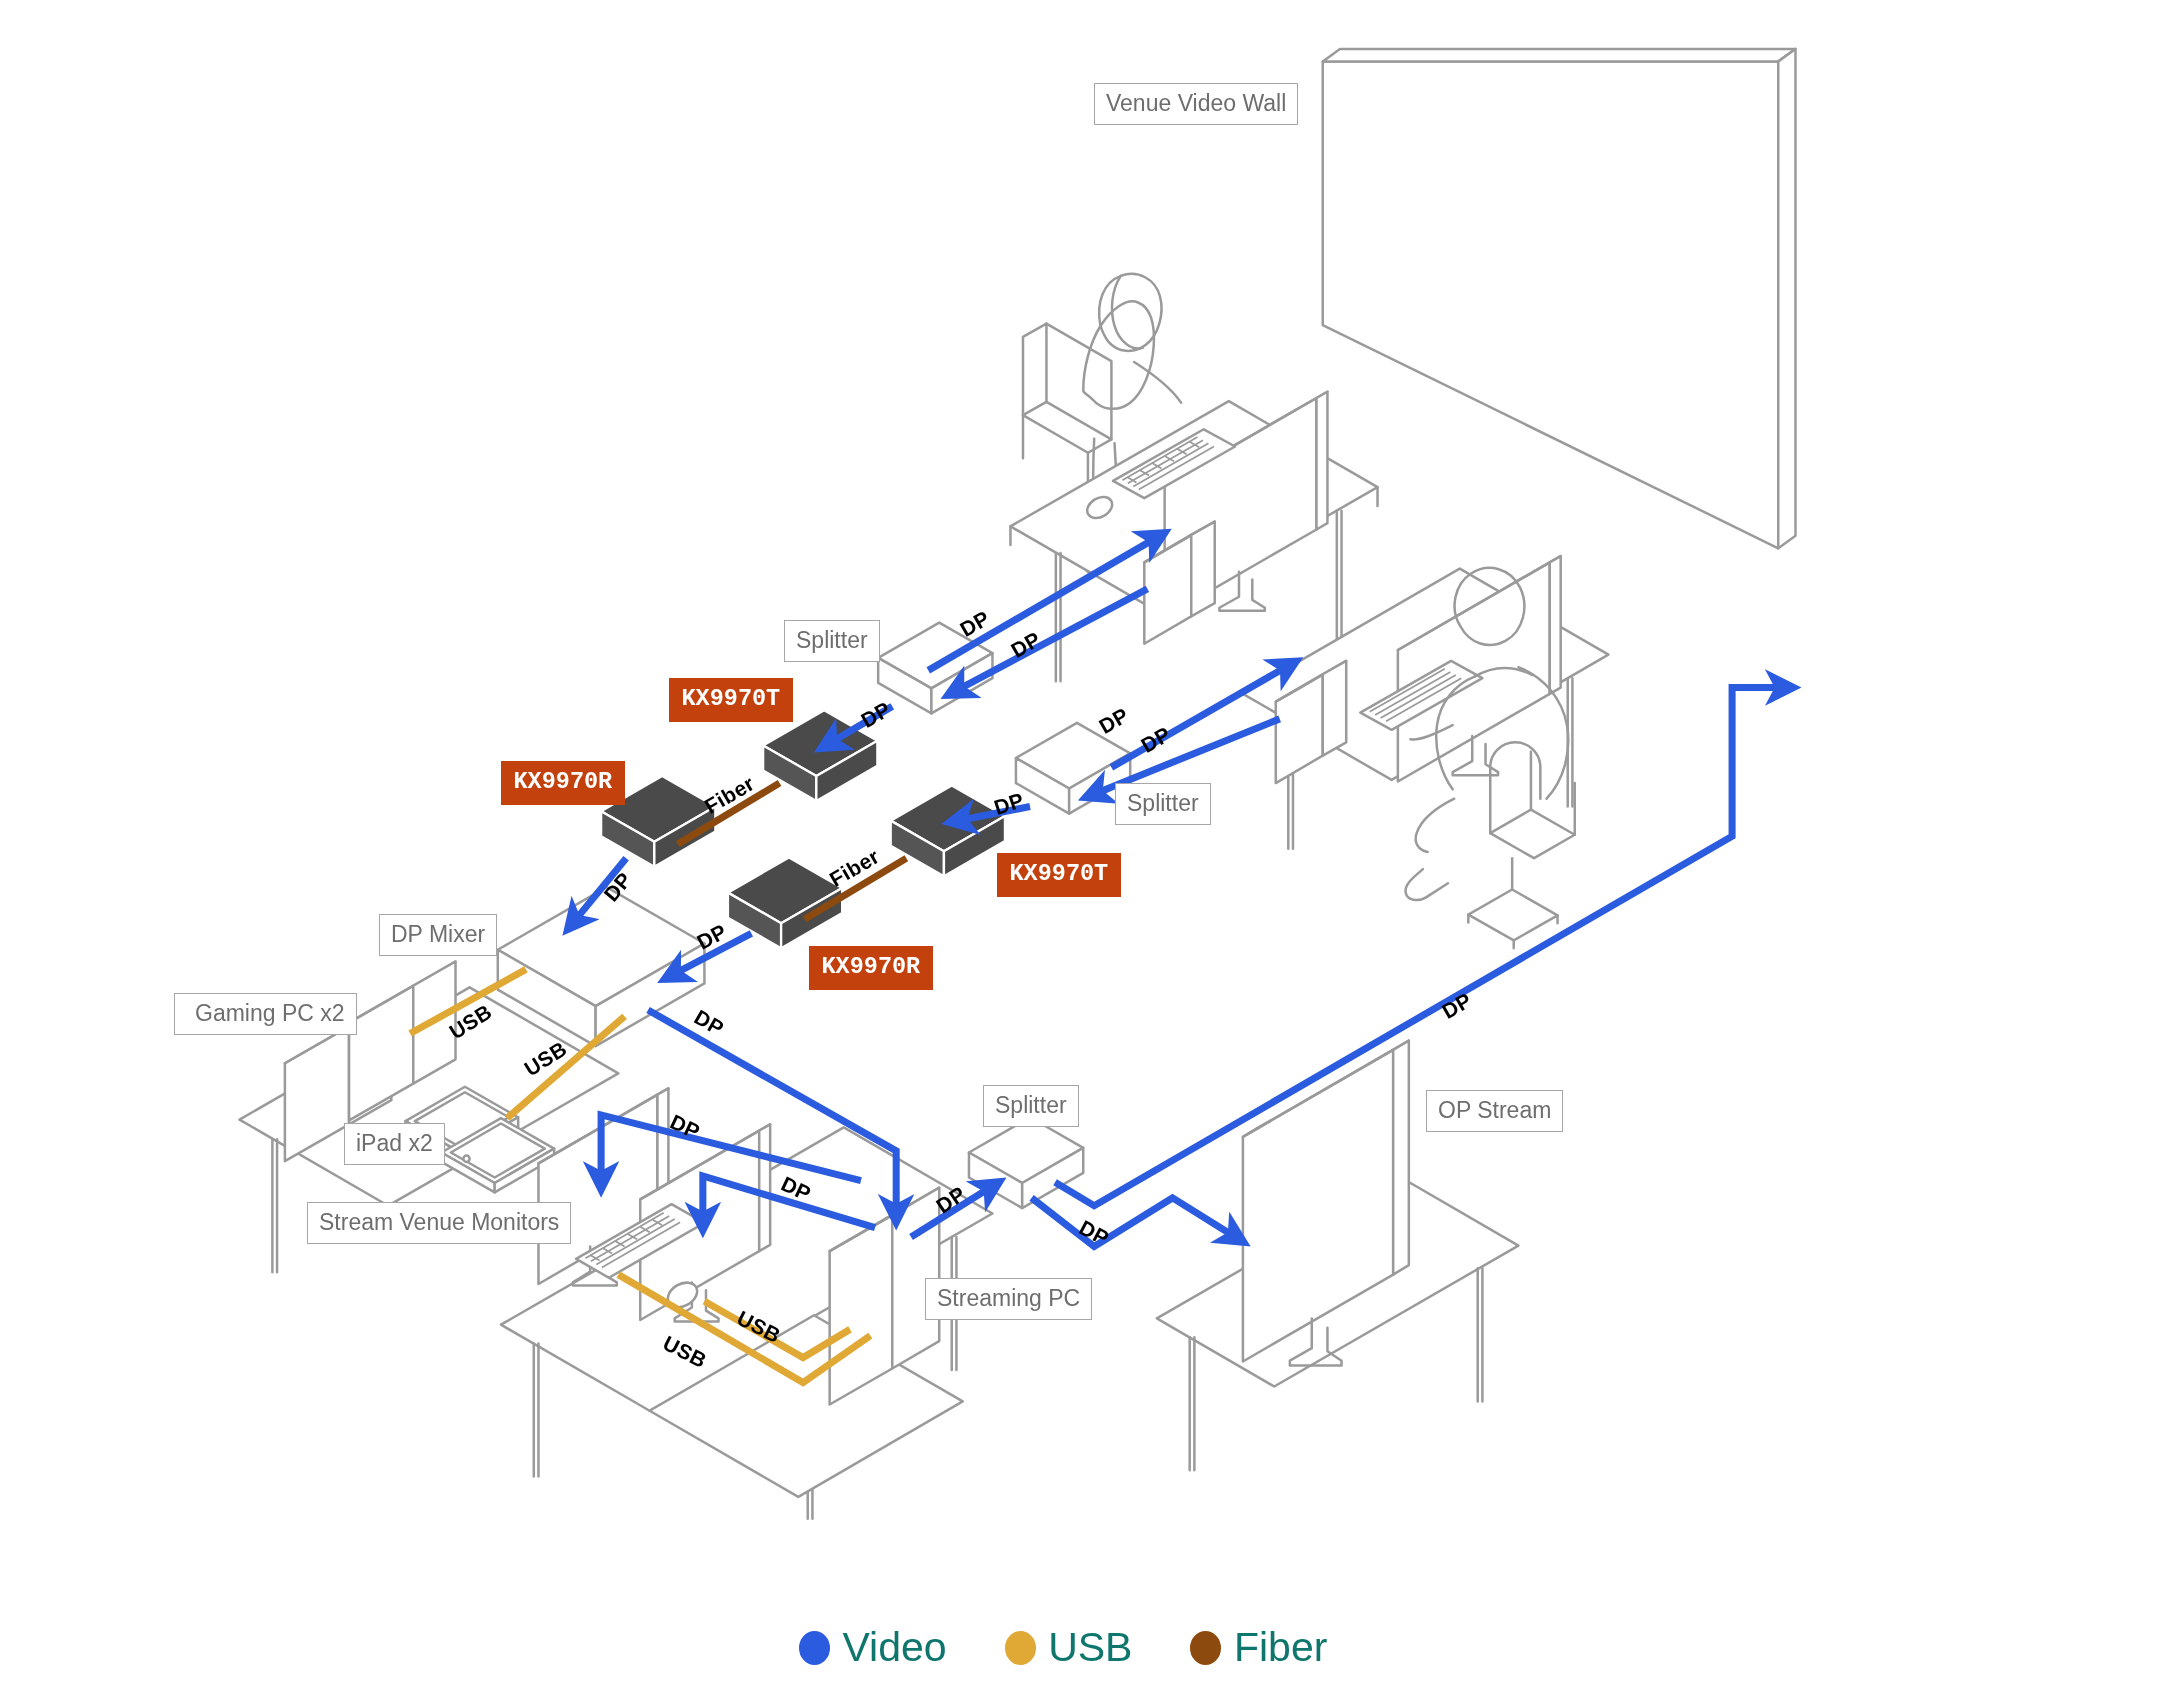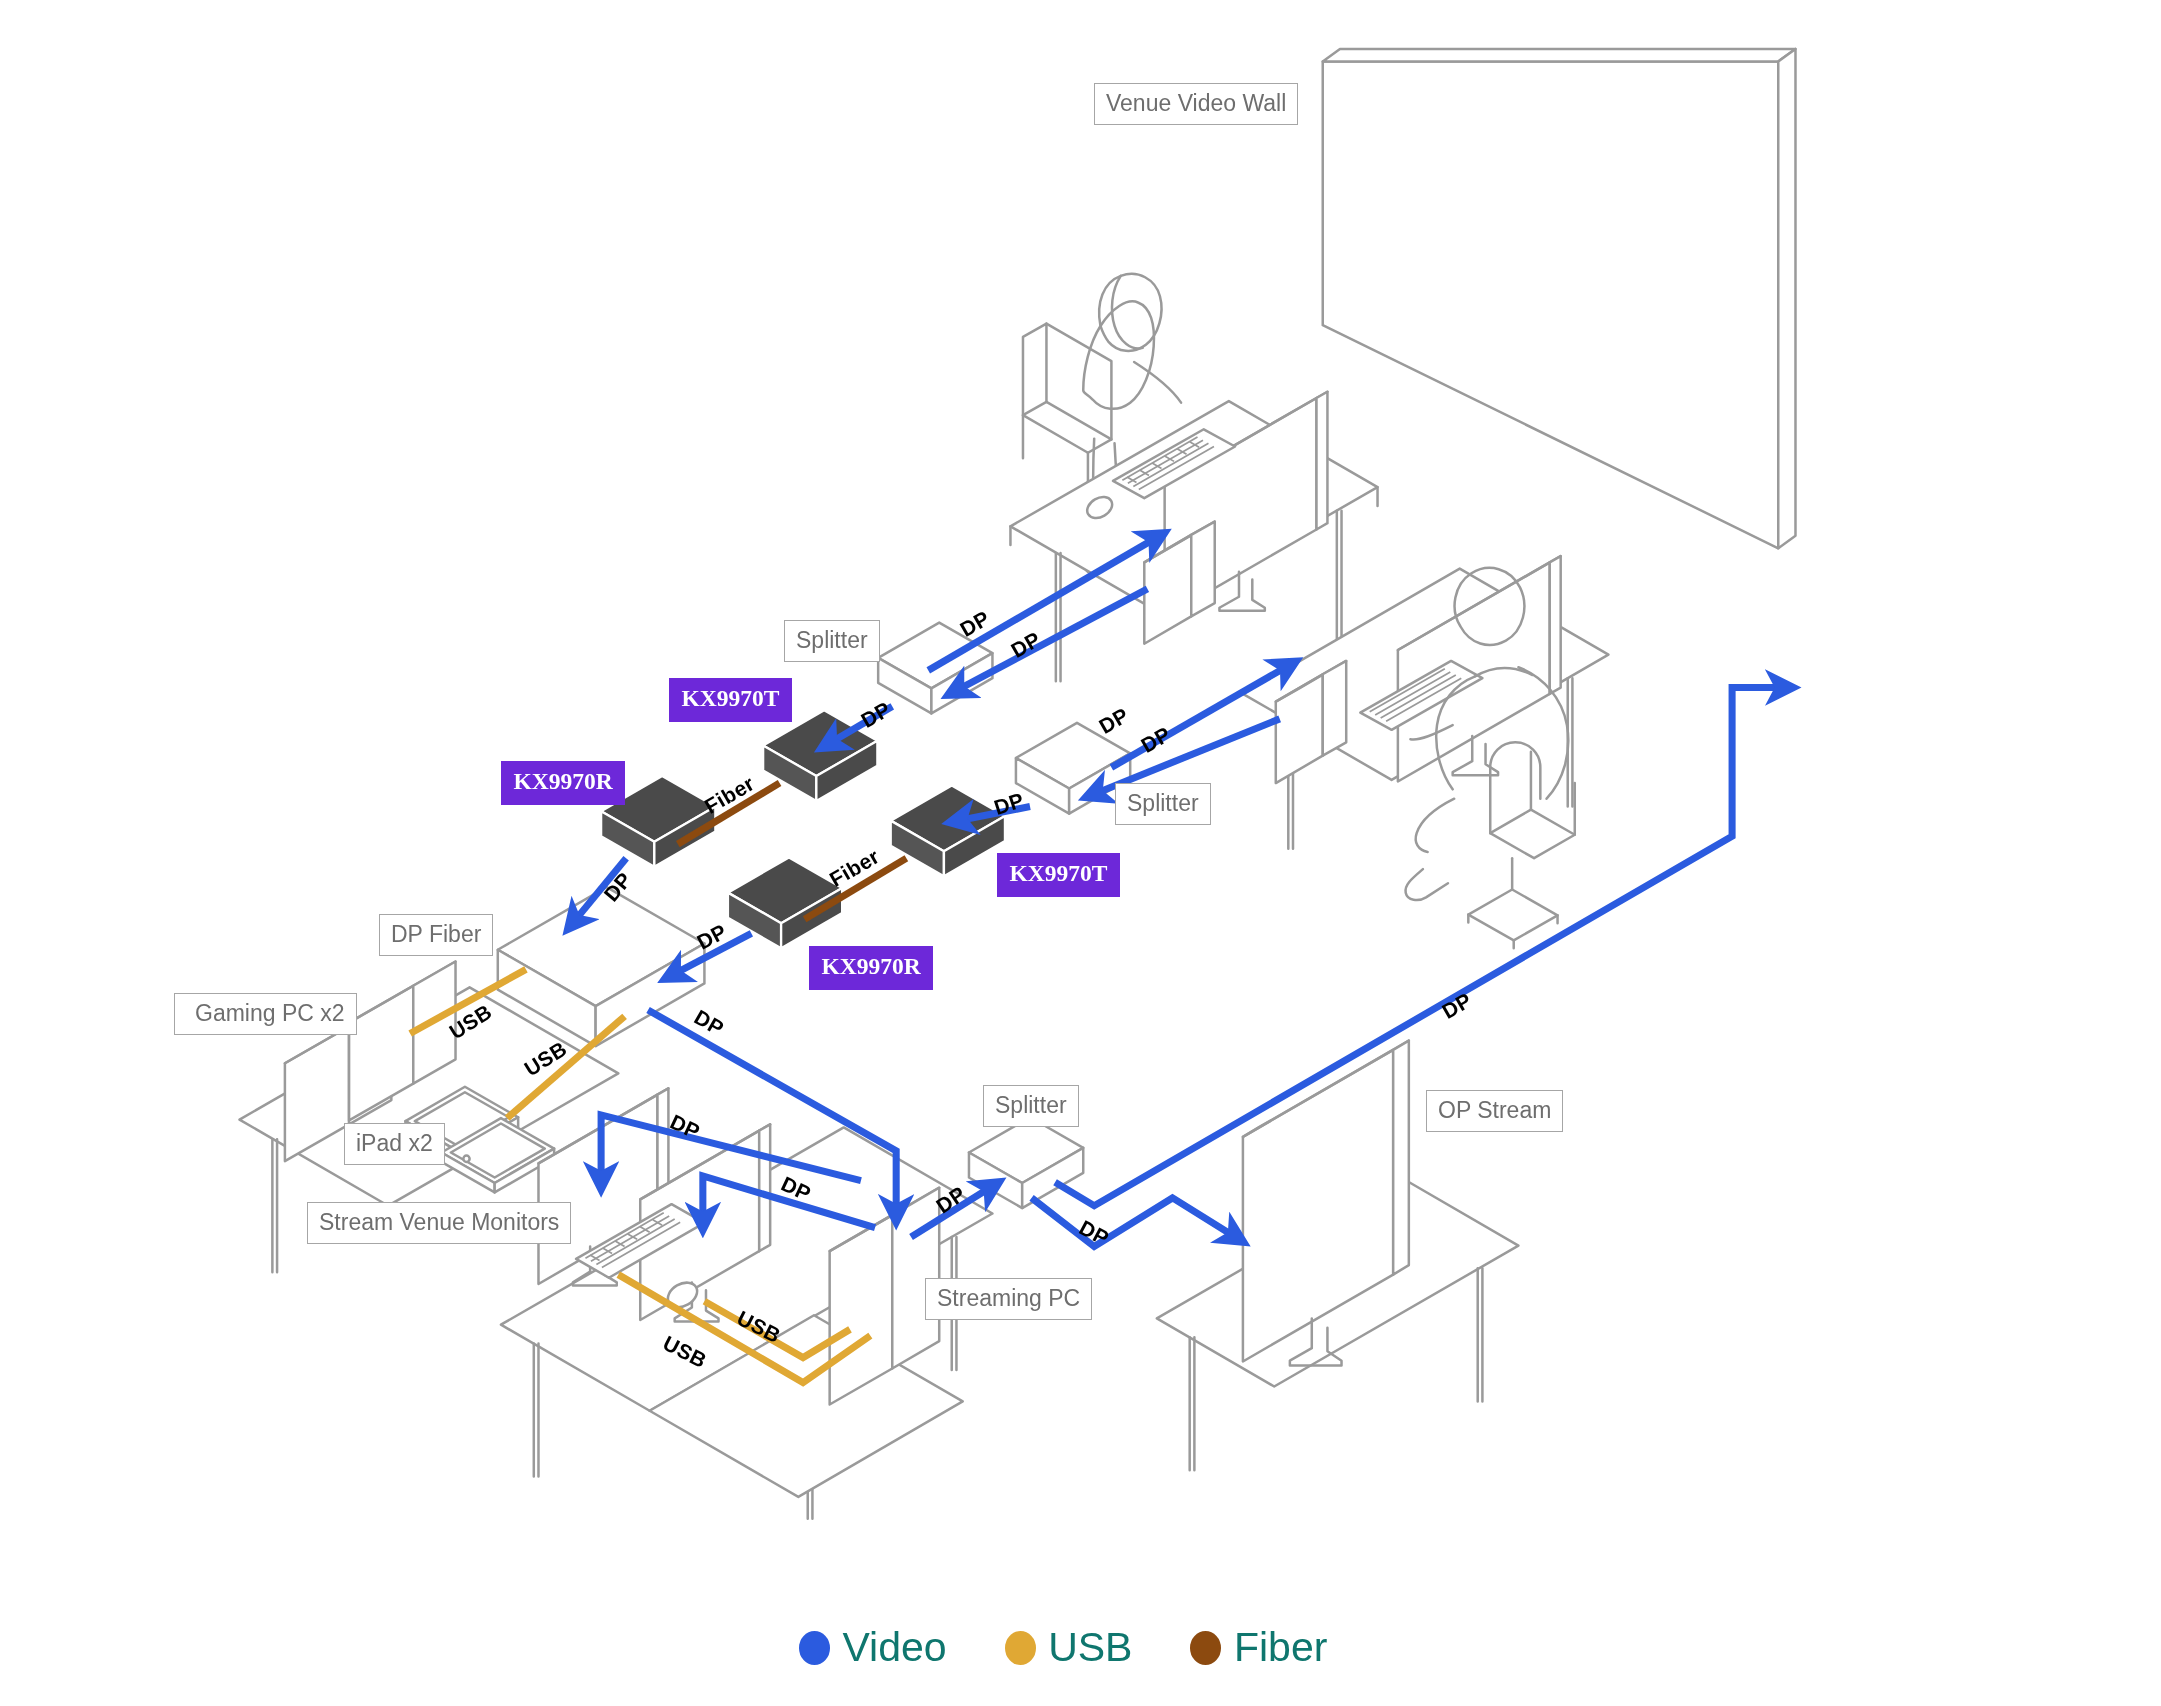--- a/index.html
+++ b/index.html
@@ -21,29 +21,29 @@
     font-size:23px;
     line-height:1;
     padding:7.8px 11px 9.4px 11px;
     white-space:nowrap;
     box-sizing:border-box;
     font-family:"Liberation Sans", sans-serif;
   }
   
   .devtag{
     position:absolute;
-    background:#6d28d9;
+    background:#c2410c;
     color:#ffffff;
     font-size:23.5px;
     font-weight:bold;
     line-height:1;
     padding:9.4px 12.5px 11px 12.5px;
     white-space:nowrap;
     box-sizing:border-box;
-    font-family:Liberation Serif, serif;
+    font-family:Liberation Mono, monospace;
   }
   
   .cablelabel{
     position:absolute;
     color:#000000;
     font-size:21px;
     font-weight:bold;
     white-space:nowrap;
     transform-origin:50% 50%;
     font-family:"Liberation Sans", sans-serif;
@@ -326,21 +326,21 @@
 
   <div class="callout" style="left:1115px;top:783px;">
     <span>Splitter</span>
   </div>
 
   <div class="callout" style="left:983px;top:1085px;">
     <span>Splitter</span>
   </div>
 
   <div class="callout" style="left:379px;top:914px;">
-    <span>DP Fiber</span>
+    <span>DP Mixer</span>
   </div>
 
   <div class="callout" style="left:174px;top:993px;padding-left:20px;">
     <span>Gaming PC x2</span>
   </div>
 
   <div class="callout" style="left:344px;top:1123px;">
     <span>iPad x2</span>
   </div>
 

